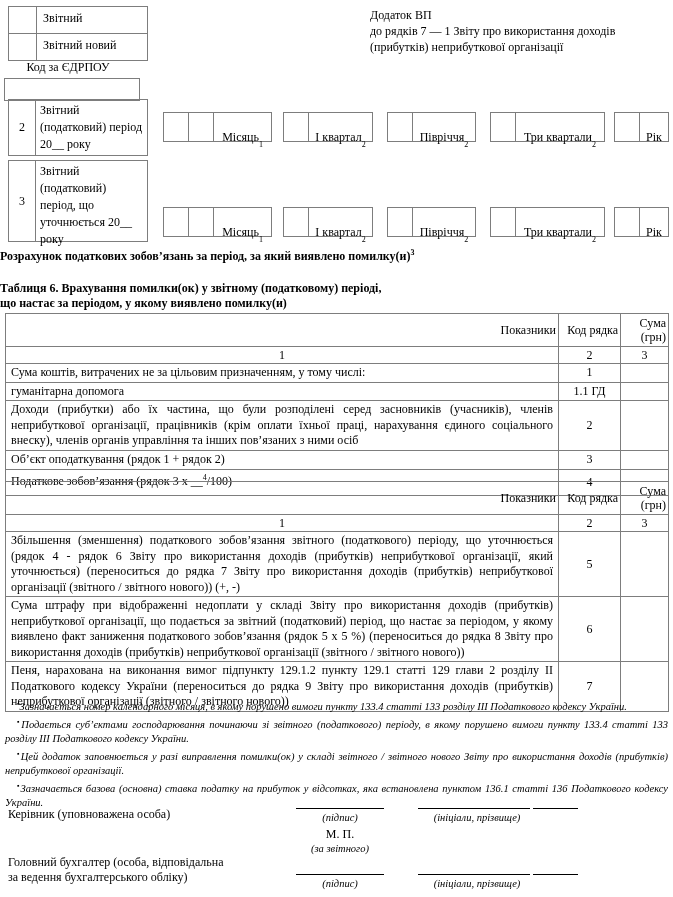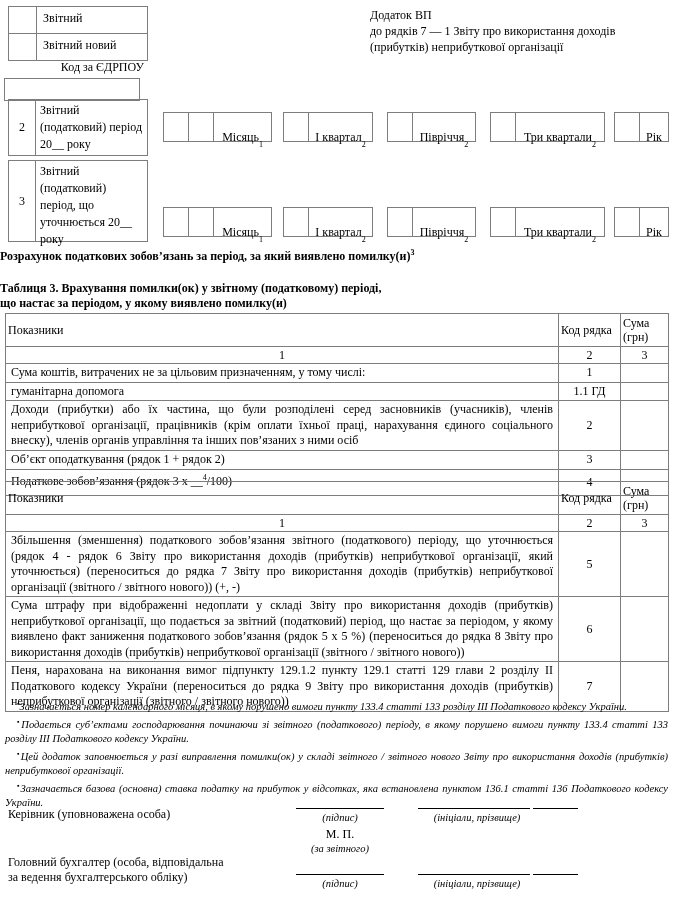--- a/index.html
+++ b/index.html
@@ -8,21 +8,21 @@
   .page { position:relative; width:673px; height:897px; background:#fff; overflow:hidden; font-size:12px;font-family:Liberation Serif, serif; }
   .abs { position:absolute; }
 
   
   .type-table { left:8px; top:6px; border:1px solid #7d7d7d; }
   .type-row { display:flex; }
   .type-row + .type-row { border-top:1px solid #7d7d7d; }
   .type-check { width:28px; height:26px; border-right:1px solid #7d7d7d; }
   .type-label { width:110px; height:26px; padding:4px 6px 0 6px; }
 
-  .edrpou-label { left:8px; top:60px; width:136px; text-align:right; }
+  .edrpou-label { left:0; top:60px; width:136px; text-align:center; }
   .edrpou-box { left:4px; top:78px; width:136px; height:23px; border:1px solid #7d7d7d; }
 
   .appendix { left:370px; top:7px; line-height:16px; }
 
   
   .left-table { display:flex; border:1px solid #7d7d7d; position:absolute; left:8px; top:0; }
   .num-cell { width:27px; border-right:1px solid #7d7d7d; display:flex; align-items:center; justify-content:center; }
   .period-label-cell { width:111px; padding:2px 4px; line-height:17px; }
 
   .pgroup { position:absolute; display:flex; height:30px; border:1px solid #7d7d7d; }
@@ -31,21 +31,21 @@
   sup.s { font-size:8px; vertical-align:super; line-height:0; }
 
   .center-bold { width:673px; text-align:left; font-weight:bold; }
 
   
   table.ftable { border-collapse:collapse; width:663px; table-layout:fixed; }
   table.ftable td, table.ftable th { border:1px solid #7d7d7d; font-weight:normal; font-size:12px; vertical-align:middle; }
   .col-ind { width:553px; }
   .col-code { width:62px; }
   .col-sum { width:48px; }
-  .th-c { text-align:left; padding:2px; line-height:14px; }
+  .th-c { text-align:right; padding:2px; line-height:14px; }
   .cell-text { padding:1px 5px; line-height:15.5px; text-align:justify; }
   .cell-center { text-align:center; }
   .hrow { height:32px; }
   .numrow { height:17px; }
 
   
   .footnotes { left:5px; top:697px; width:663px; font-style:italic; font-size:10.5px; line-height:14.5px; }
   .footnote { text-indent:12px; text-align:justify; }
   .fn-marker { font-size:7px; vertical-align:4px; font-style:normal; }
 
@@ -162,21 +162,21 @@
           <sup class="s"></sup>
         </div>
     </div>
   </div>
 
   <div class="abs center-bold" style="top:249px;">
     <span>Розрахунок податкових зобов’язань за період, за який виявлено помилку(и)</span><sup class="s">3</sup>
   </div>
 
   <div class="abs center-bold" style="top:281px;line-height:15px;">
-    <div>Таблиця 3. Врахування помилки(ок) у звітному (податковому) періоді,</div>
+    <div>Таблиця 6. Врахування помилки(ок) у звітному (податковому) періоді,</div>
     <div>що настає за періодом, у якому виявлено помилку(и)</div>
   </div>
 
   <table class="ftable abs" style="left:5px;top:313px;">
     <colgroup>
         <col class="col-ind">
         <col class="col-code">
         <col class="col-sum">
       </colgroup>
     <tbody>

